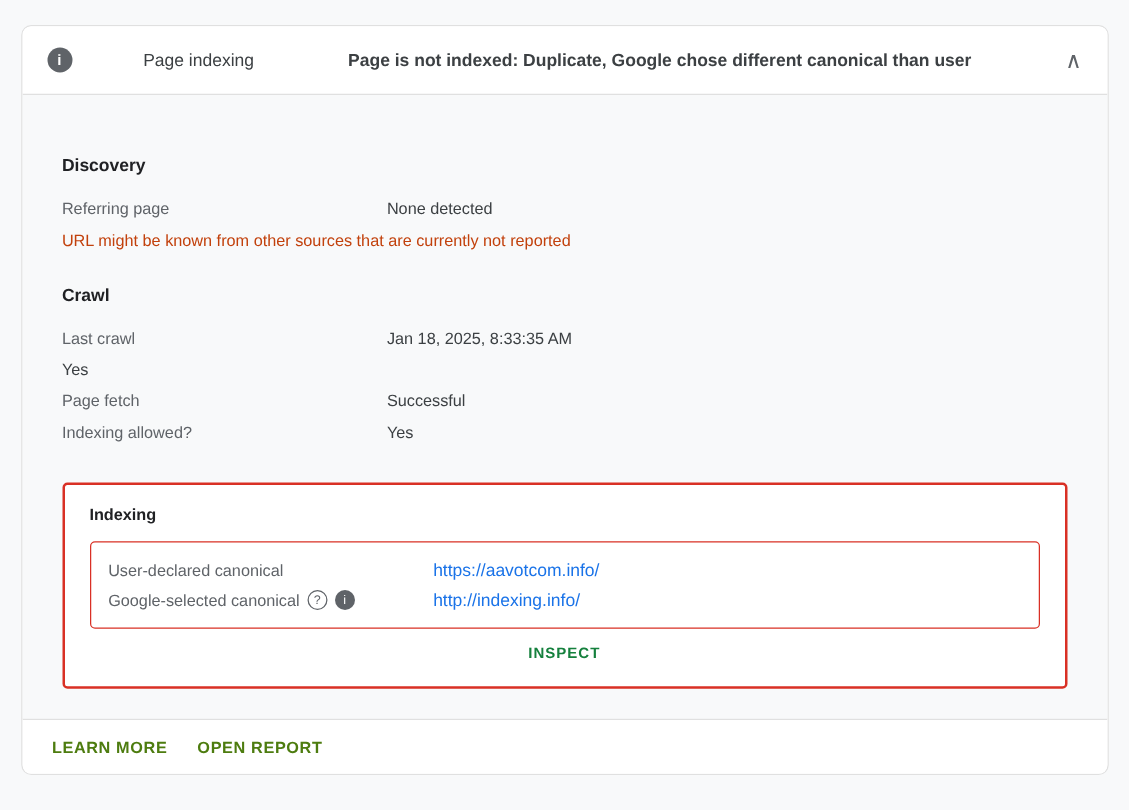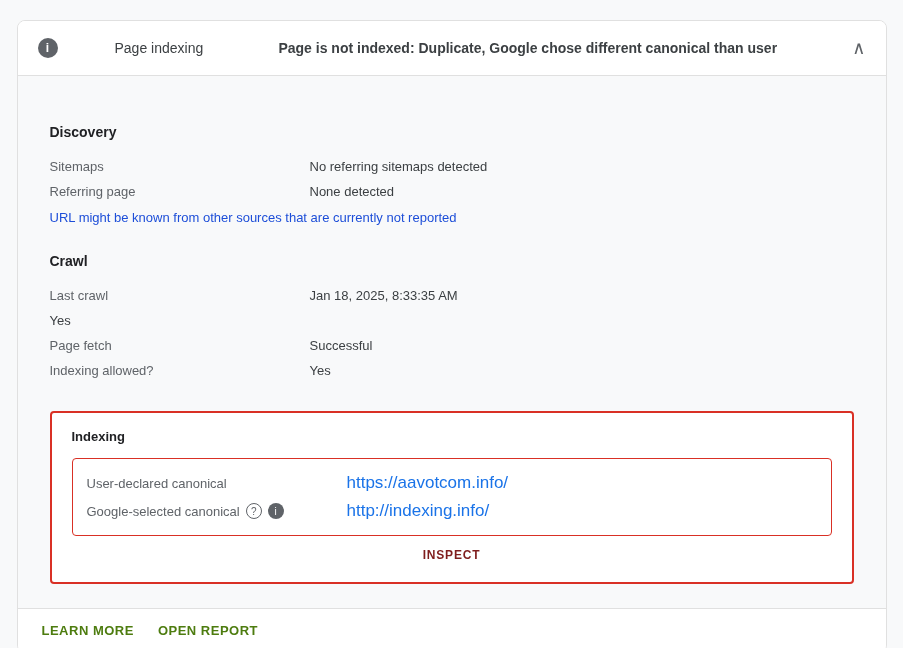--- a/index.html
+++ b/index.html
@@ -85,21 +85,21 @@
       width: 260px;
       color: #5f6368;
       font-size: 13px;
       flex-shrink: 0;
     }
     .row-value {
       color: #3c4043;
       font-size: 13px;
     }
     .notice-text {
-      color: #1d4ed8;
+      color: #c2410c;
       font-size: 13px;
       margin-top: 6px;
     }
     .indexing-box {
       border: 2px solid #d93025;
       border-radius: 4px;
       padding: 16px 20px;
       background: #fff;
     }
     .indexing-box-title {
@@ -124,21 +124,21 @@
       width: 260px;
       color: #5f6368;
       font-size: 13px;
       flex-shrink: 0;
       display: flex;
       align-items: center;
       gap: 6px;
     }
     .inner-value {
       color: #1a73e8;
-      font-size: 17px;
+      font-size: 14px;
     }
     .question-icon {
       width: 16px;
       height: 16px;
       border-radius: 50%;
       border: 1.5px solid #5f6368;
       color: #5f6368;
       font-size: 10px;
       display: inline-flex;
       align-items: center;
@@ -157,21 +157,21 @@
       align-items: center;
       justify-content: center;
       flex-shrink: 0;
     }
     .inspect-link {
       display: flex;
       justify-content: center;
       margin-top: 8px;
     }
     .inspect-btn {
-      color: #7f1d1d;
+      color: #15803d;
       font-size: 12px;
       font-weight: 600;
       letter-spacing: 0.8px;
       text-transform: uppercase;
       background: none;
       border: none;
       cursor: pointer;
       padding: 4px 8px;
     }
     .panel-footer {
@@ -206,24 +206,20 @@
     <div class="panel-status">
       <span>Page is not indexed: </span><span>Duplicate, Google chose different canonical than user</span>
     </div>
     <div class="chevron-icon">∧</div>
   </div>
 
   <div class="panel-body">
 
     <div class="section">
       <div class="section-title">Discovery</div>
-      <div class="row">
-        <div class="row-label">Sitemaps</div>
-        <div class="row-value">No referring sitemaps detected</div>
-      </div>
       <div class="row">
         <div class="row-label">Referring page</div>
         <div class="row-value">None detected</div>
       </div>
       <div class="notice-text">URL might be known from other sources that are currently not reported</div>
     </div>
 
     <div class="section">
       <div class="section-title">Crawl</div>
       <div class="row">

